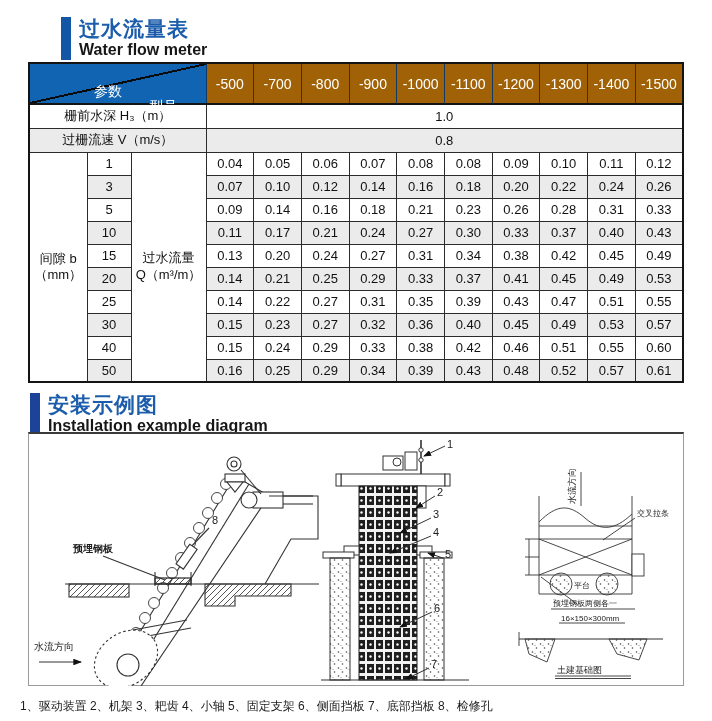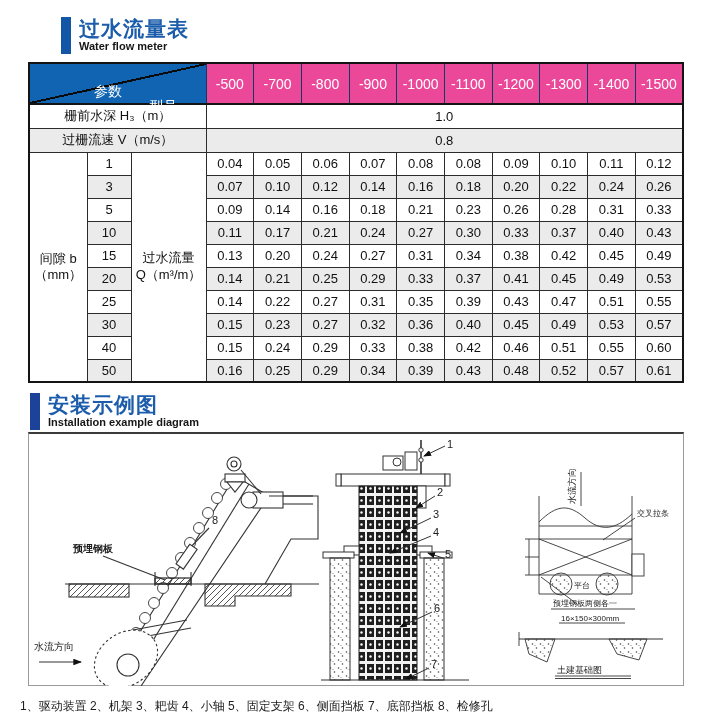--- a/index.html
+++ b/index.html
@@ -3,31 +3,31 @@
 <meta charset="utf-8">
 <style>
   * { margin:0; padding:0; box-sizing:border-box; }
   html,body { width:712px; height:721px; background:#fff; font-family:"Liberation Sans","DejaVu Sans",sans-serif; }
   body { position:relative; overflow:hidden; color:#111; }
 
   
   .sec-title { position:absolute; left:30px; display:flex; align-items:stretch; }
   .sec-title .bar { width:10px; margin-right:8px; }
   .sec-title .zh { font-size:21px; font-weight:bold; color:#1b5cab; line-height:1.1; letter-spacing:1px; }
-  .sec-title .en { font-size:11px; font-weight:bold; color:#161616; line-height:1.25; }
+  .sec-title .en { font-size:16px; font-weight:bold; color:#161616; line-height:1.25; }
   #title1 { top:17px;padding-left:31px; }
   #title1 .bar { background:#1356a6; }
   #title2 { top:393px; }
   #title2 .bar { background:#1c4299; }
 
   
   #flow-table { position:absolute; top:62px; left:28px; width:656px; border-collapse:collapse; table-layout:fixed; font-size:13px; }
   #flow-table td, #flow-table th { border:1px solid #2b2b2b; text-align:center; vertical-align:middle; padding:0; font-weight:normal; }
   #flow-table { border:2px solid #141414; }
-  #flow-table thead th { background:#ec4899; color:#fff; font-size:14px; height:41px; border-color:#113a66; border-bottom:2px solid #141414; }
+  #flow-table thead th { background:#a16207; color:#fff; font-size:14px; height:41px; border-color:#113a66; border-bottom:2px solid #141414; }
   #flow-table .corner { position:relative; background-color:#1064b2;
     background-image:linear-gradient(to bottom right, rgba(0,0,0,0) calc(50% - 1px), #0a0a0a calc(50% - 1px), #0a0a0a calc(50% + 1px), rgba(0,0,0,0) calc(50% + 1px)); }
   #flow-table .corner .tr-lab { position:absolute; top:2px; right:28px;margin-top:32px; }
   #flow-table .corner .bl-lab { position:absolute; bottom:2px; left:64px; }
   #flow-table tbody td { height:23px; background:#fff; }
   #flow-table tr.sub td { height:24px; }
   #flow-table tr.alt td { background:#ebebeb; }
   #flow-table td.span-label { background:#fff !important; line-height:1.25;margin-top:43px; }
   #flow-table td.flow-q { line-height:1.3; }
   .nowrap { white-space:nowrap; }

